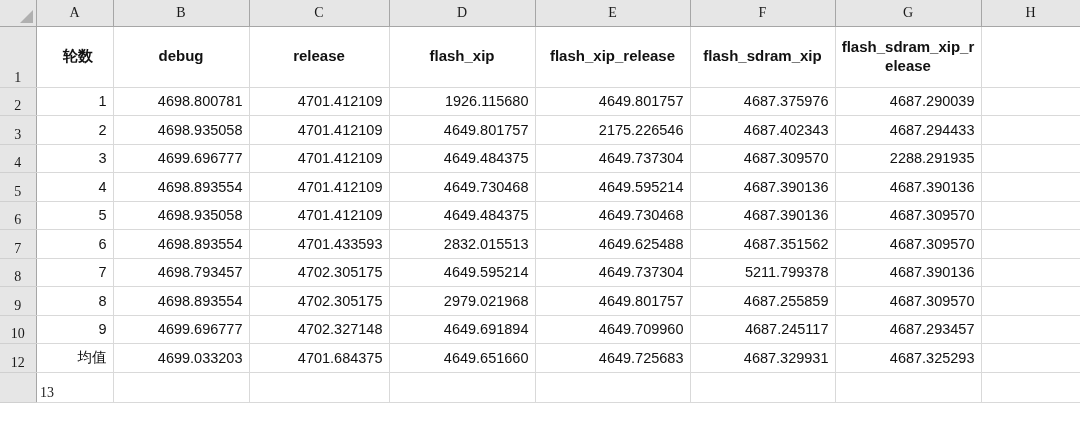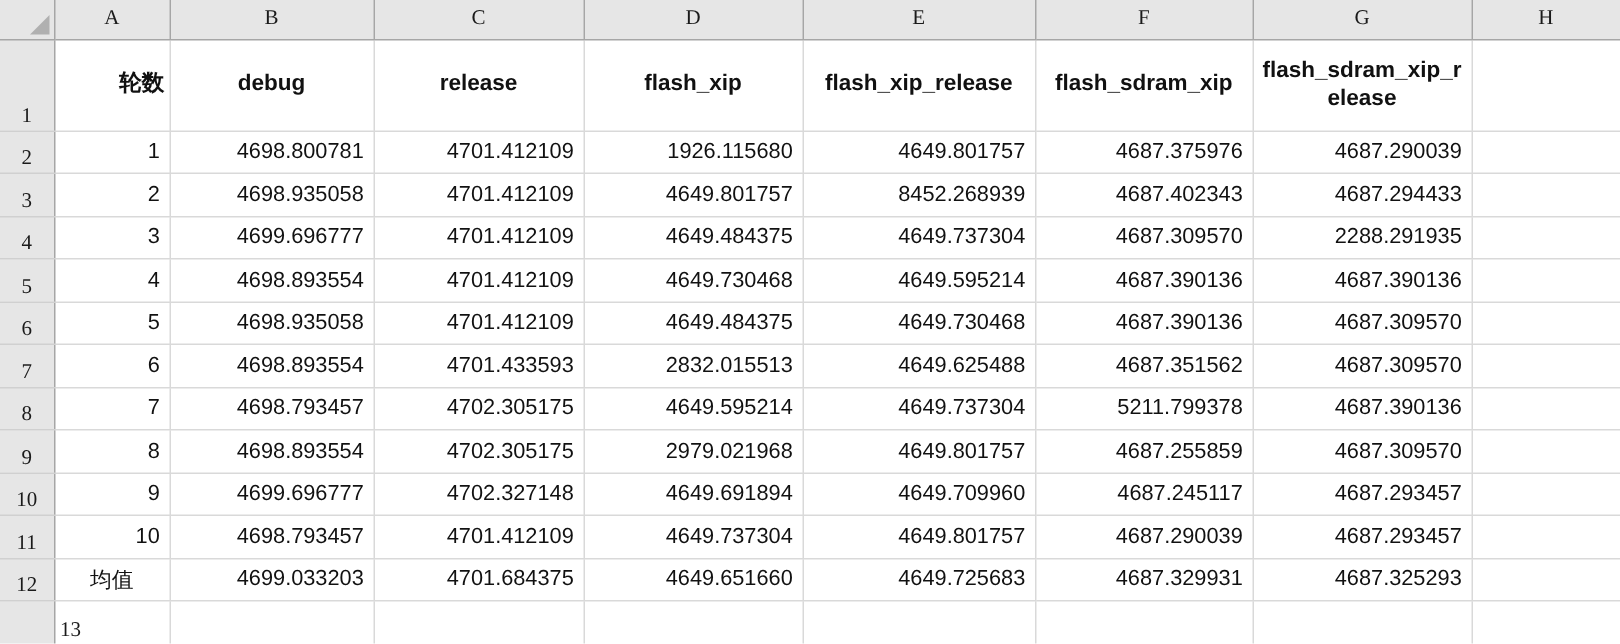--- a/index.html
+++ b/index.html
@@ -85,37 +85,37 @@
     border-bottom: 1px solid #d9d9d9;
     font-size: 14.5px;
     color: #111111;
     padding: 0 6px;
     height: 28.5px;
     vertical-align: middle;
     white-space: nowrap;
     overflow: hidden;
   }
   td.num   { text-align: right; }
-  td.label { text-align: center;  }
+  td.label { text-align: right;  }
   td.blank { border-right: 1px solid #d9d9d9; }
 
   
   tr.hdrrow td.cell {
     height: 61px;
     font-weight: bold;
     font-size: 15px;
     text-align: center;
     vertical-align: middle;
     white-space: normal;
     line-height: 1.22;
     word-break: break-all;
     padding: 0 3px;
   }
   tr.hdrrow td.cell.hdr-a {
-    text-align: right;
+    text-align: center;
     word-break: normal;
     padding-left: 10px;
     margin-top: 29px;
   }
   tr.hdrrow td.rownum { vertical-align: bottom; }
 
   
   tr.lastrow td { height: 30px; padding-left: 40px; }
 </style>
 </head>
@@ -174,21 +174,21 @@
           <td class="cell num">4687.375976</td>
           <td class="cell num">4687.290039</td>
           <td class="cell blank"></td>
         </tr>
         <tr>
           <td class="rownum">3</td>
           <td class="cell num">2</td>
           <td class="cell num">4698.935058</td>
           <td class="cell num">4701.412109</td>
           <td class="cell num">4649.801757</td>
-          <td class="cell num">8452.268939</td>
+          <td class="cell num">2175.226546</td>
           <td class="cell num">4687.402343</td>
           <td class="cell num">4687.294433</td>
           <td class="cell blank"></td>
         </tr>
         <tr>
           <td class="rownum">4</td>
           <td class="cell num">3</td>
           <td class="cell num">4699.696777</td>
           <td class="cell num">4701.412109</td>
           <td class="cell num">4649.484375</td>
@@ -257,31 +257,20 @@
           <td class="cell num">9</td>
           <td class="cell num">4699.696777</td>
           <td class="cell num">4702.327148</td>
           <td class="cell num">4649.691894</td>
           <td class="cell num">4649.709960</td>
           <td class="cell num">4687.245117</td>
           <td class="cell num">4687.293457</td>
           <td class="cell blank"></td>
         </tr>
         <tr>
-          <td class="rownum">11</td>
-          <td class="cell num">10</td>
-          <td class="cell num">4698.793457</td>
-          <td class="cell num">4701.412109</td>
-          <td class="cell num">4649.737304</td>
-          <td class="cell num">4649.801757</td>
-          <td class="cell num">4687.290039</td>
-          <td class="cell num">4687.293457</td>
-          <td class="cell blank"></td>
-        </tr>
-        <tr>
           <td class="rownum">12</td>
           <td class="cell label">均值</td>
           <td class="cell num">4699.033203</td>
           <td class="cell num">4701.684375</td>
           <td class="cell num">4649.651660</td>
           <td class="cell num">4649.725683</td>
           <td class="cell num">4687.329931</td>
           <td class="cell num">4687.325293</td>
           <td class="cell blank"></td>
         </tr>

